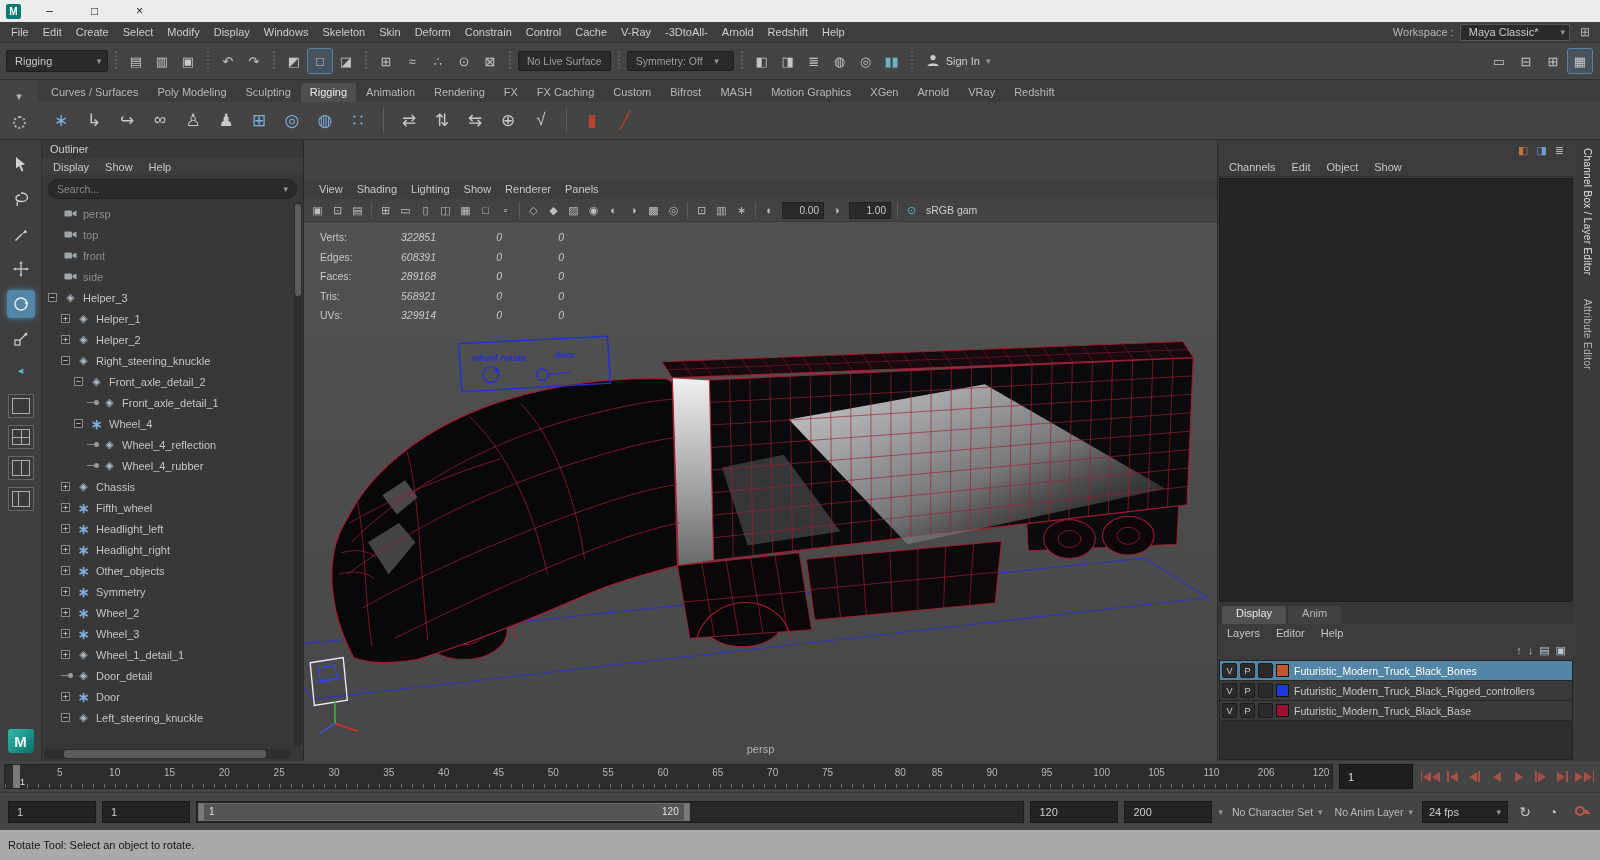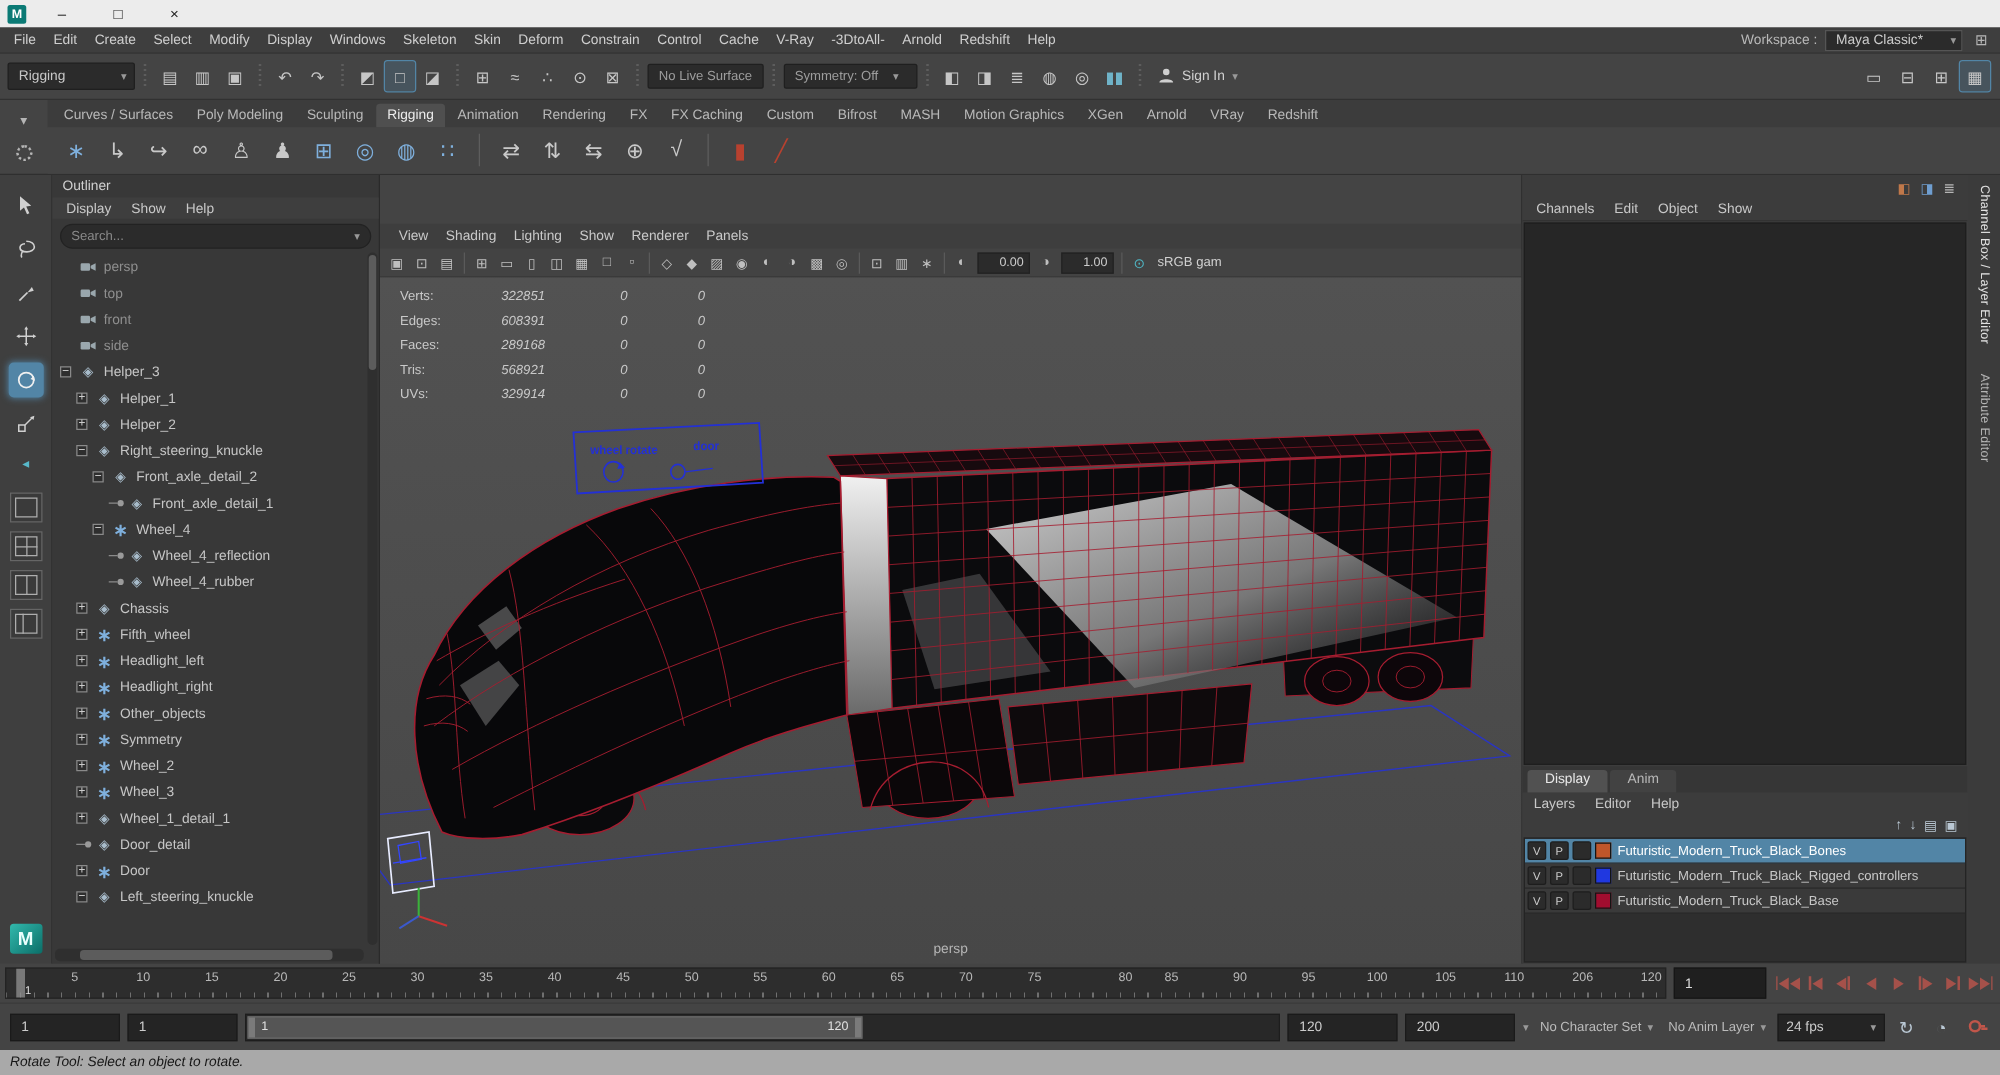--- a/index.html
+++ b/index.html
@@ -150,21 +150,21 @@
   .rs-icon { width:22px; height:22px; display:flex; align-items:center; justify-content:center; color:#b9c7d3; font-size:14px; }
   .key-glyph { position:relative; width:13px; height:13px; }
   .key-glyph::before { content:""; position:absolute; left:0; top:1px; width:6px; height:6px; border:2px solid #c0564a; border-radius:50%; }
   .key-glyph::after { content:""; position:absolute; left:8px; top:5px; width:5px; height:2px; background:#c0564a; box-shadow:2px 2px 0 0 #c0564a; }
   
   .commandline { height:29px; display:flex; align-items:center; background:#444; padding:2px 4px; gap:3px; flex:0 0 auto; }
   .cmd-label { width:38px; color:#ccc; padding-left:10px; }
   .cmd-input { width:530px; height:21px; background:#1b1b1b; border:1px solid #141414; }
   .cmd-result { flex:1; height:21px; background:#2a2a2a; border:1px solid #1f1f1f; }
   
-  .helpline { height:20px; background:#a9a9a9; color:#161616; display:flex; align-items:center; padding-left:8px; flex:0 0 auto;font-style:italic; }
+  .helpline { height:30px; background:#a9a9a9; color:#161616; display:flex; align-items:center; padding-left:8px; flex:0 0 auto; }
 </style>
 </head>
 <body>
 
 <div id="app">
 
   <div class="titlebar">
     <div class="tb-icon">M</div>
     <div class="tb-btn">–</div>
     <div class="tb-btn">□</div>

